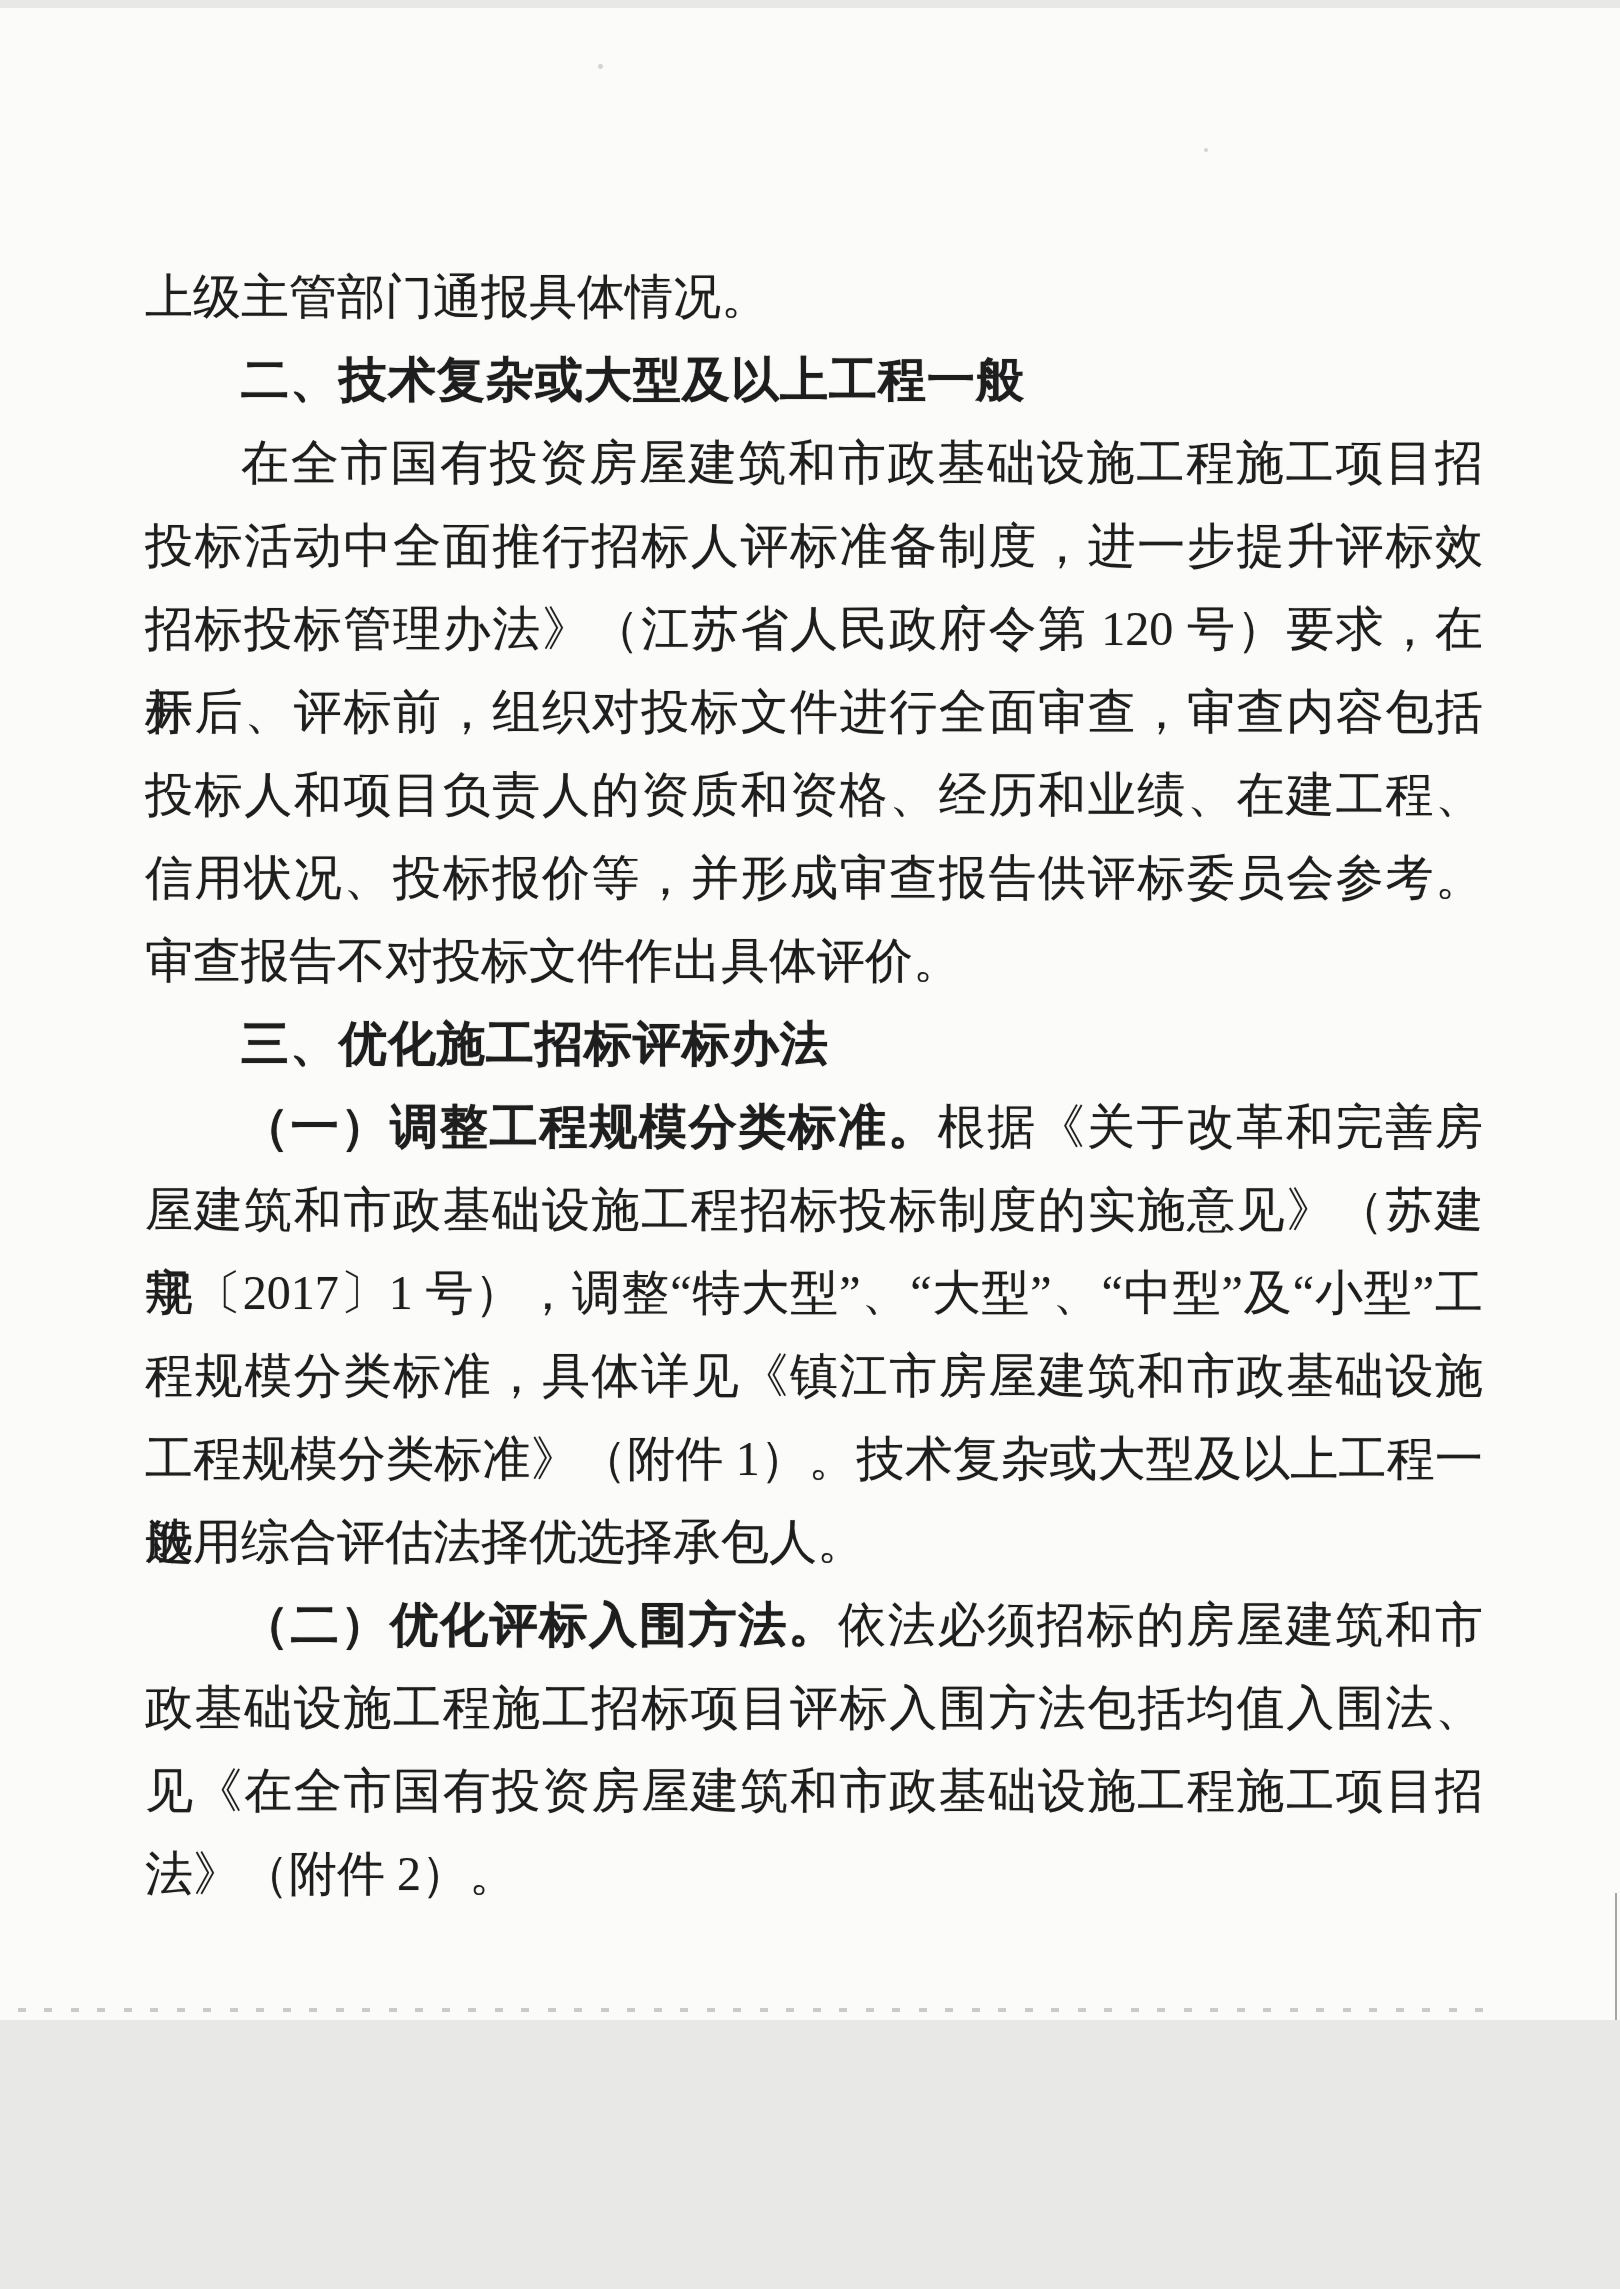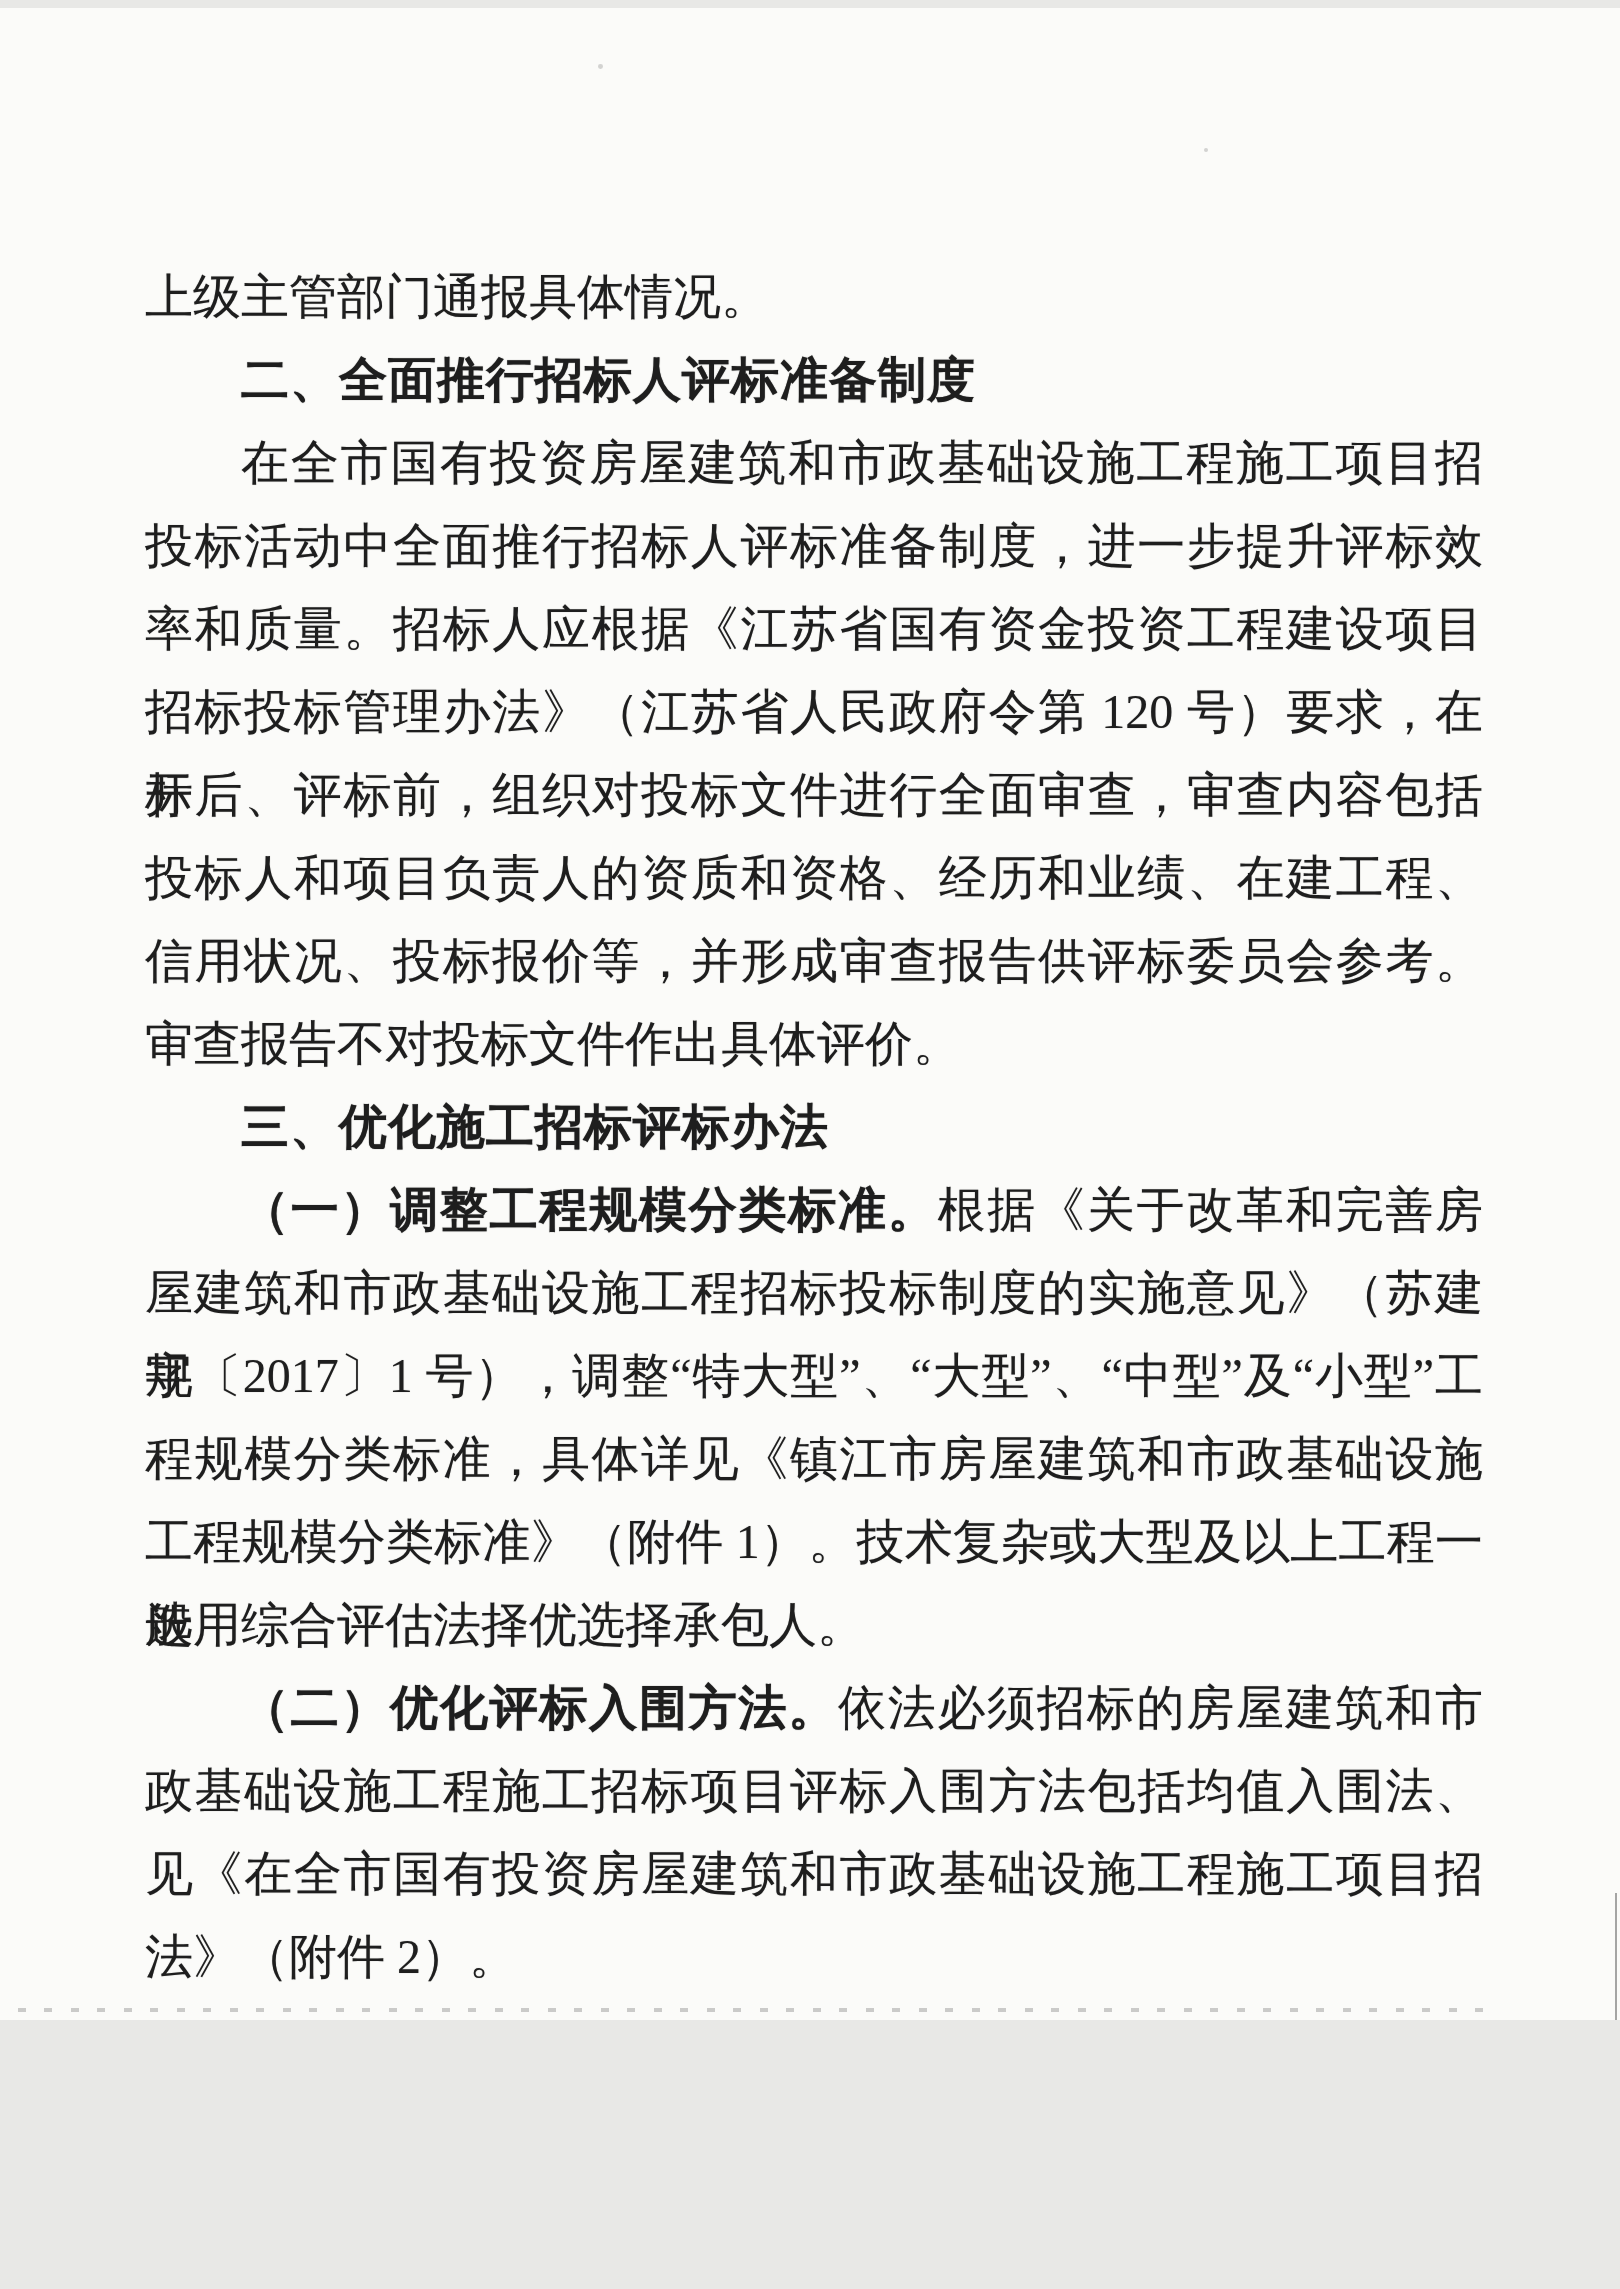--- a/index.html
+++ b/index.html
@@ -98,24 +98,23 @@
   .speck-b { left: 1204px; top: 140px; width: 3.9px; height: 3.9px; }
   .speck-c { left: 510px; top: 1531px; width: 3.9px; height: 3.9px; }
 </style>
 </head>
 <body>
 
 <div class="page">
 
   <div class="text-column">
     <div class="line flush">上级主管部门通报具体情况。</div>
-    <div class="line heading">二、全面推行招标人评标准备制度</div>
+    <div class="line heading">二、技术复杂或大型及以上工程一般</div>
     <div class="line just indent">在全市国有投资房屋建筑和市政基础设施工程施工项目招</div>
     <div class="line just">投标活动中全面推行招标人评标准备制度，进一步提升评标效</div>
-    <div class="line just">率和质量。招标人应根据《江苏省国有资金投资工程建设项目</div>
     <div class="line just">招标投标管理办法》（江苏省人民政府令第 120 号）要求，在开</div>
     <div class="line just">标后、评标前，组织对投标文件进行全面审查，审查内容包括</div>
     <div class="line just">投标人和项目负责人的资质和资格、经历和业绩、在建工程、</div>
     <div class="line just">信用状况、投标报价等，并形成审查报告供评标委员会参考。</div>
     <div class="line flush">审查报告不对投标文件作出具体评价。</div>
     <div class="line heading">三、优化施工招标评标办法</div>
     <div class="line just indent"><span class="lead">（一）调整工程规模分类标准。</span><span>根据《关于改革和完善房</span></div>
     <div class="line just">屋建筑和市政基础设施工程招标投标制度的实施意见》（苏建规</div>
     <div class="line just">字〔2017〕1 号），调整“特大型”、“大型”、“中型”及“小型”工</div>
     <div class="line just">程规模分类标准，具体详见《镇江市房屋建筑和市政基础设施</div>

